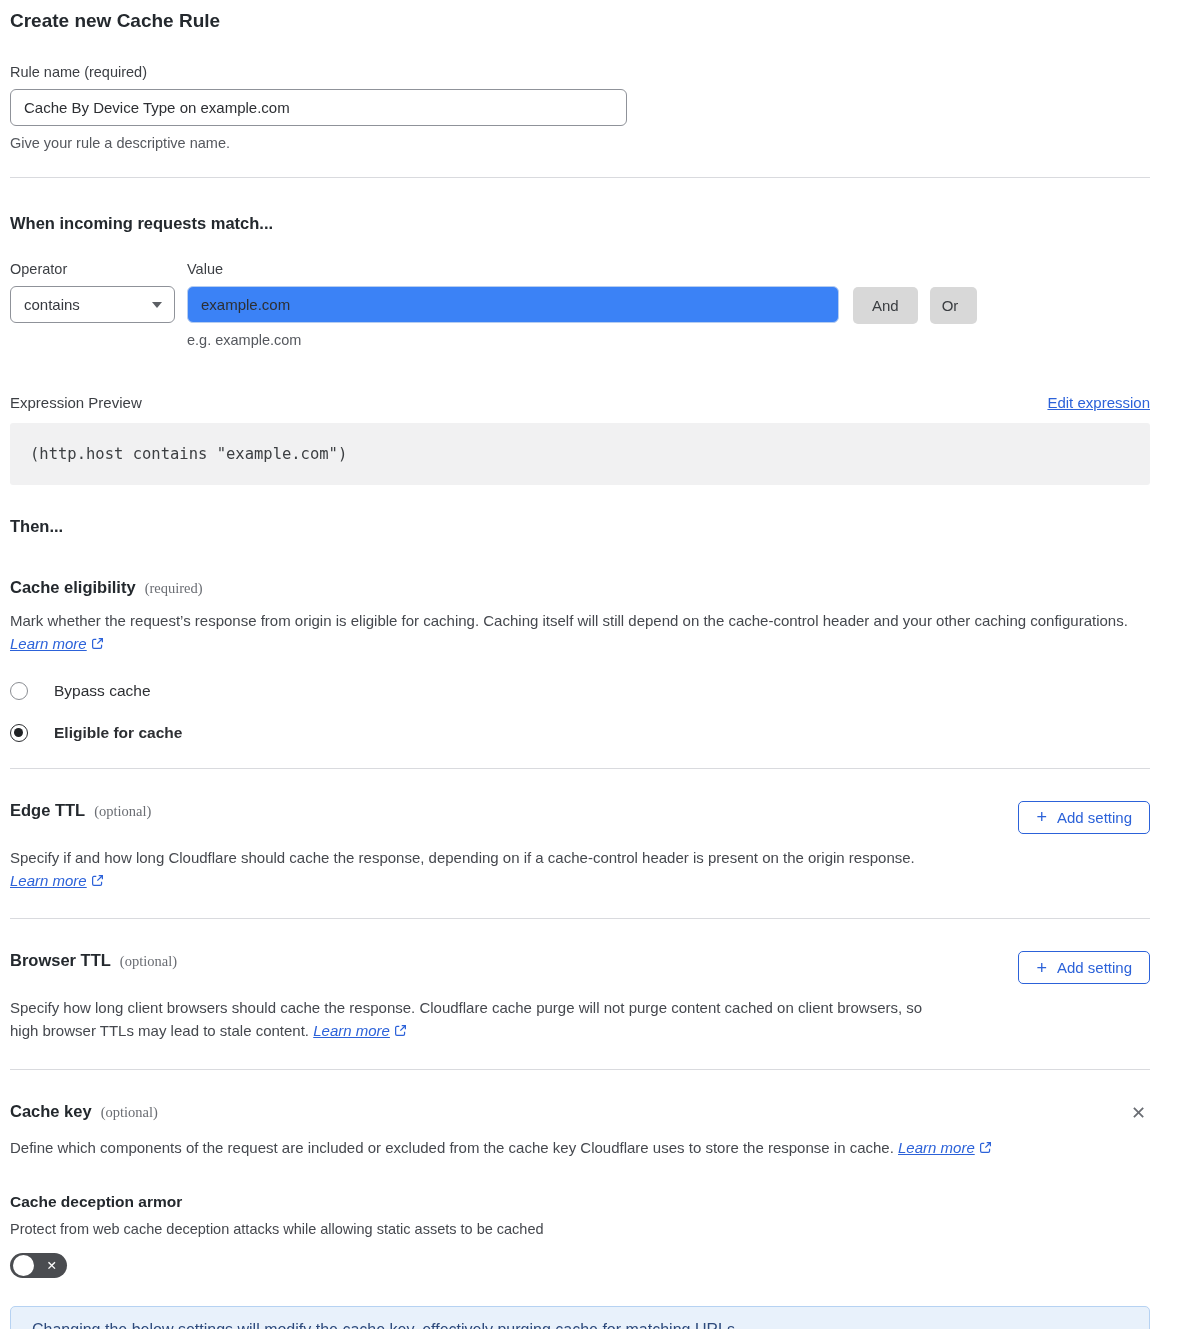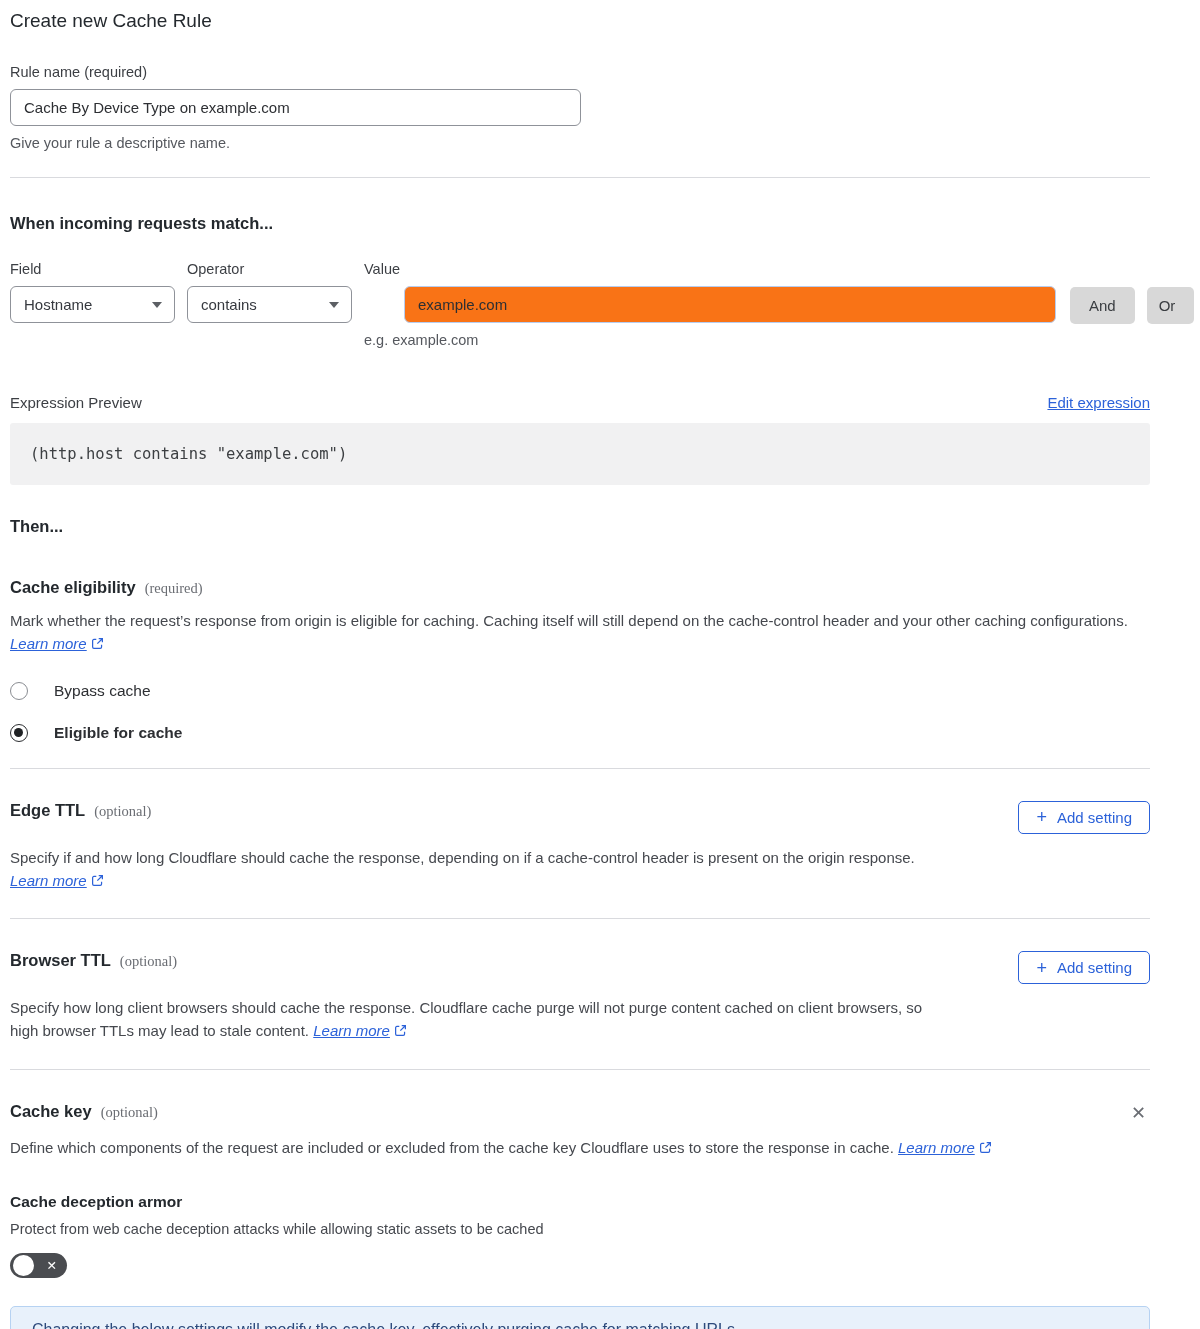--- a/index.html
+++ b/index.html
@@ -10,41 +10,41 @@
     font-size: 15px;
   }
   .page {
     width: 1140px;
     margin-left: 10px;
     padding-top: 10px;
     padding-bottom: 24px;
   }
   h1.page-title {
     font-size: 19px;
-    font-weight: 400;
+    font-weight: 700;
     color: #24292e;
     margin-bottom: 32px;
   }
   .field-label {
     font-size: 14.5px;
     color: #3c3f44;
     margin-bottom: 9px;
   }
   .text-input {
     font-family: "Liberation Sans", "DejaVu Sans", sans-serif;
     font-size: 15px;
     color: #2d2f33;
     border: 1px solid #8f9299;
     border-radius: 6px;
     height: 37px;
     padding: 0 13px;
     background: #fff;
     outline: none;
   }
-  .rule-name-input { width: 571px; display: block; }
+  .rule-name-input { width: 617px; display: block; }
   .helper-text {
     font-size: 14.5px;
     color: #55585e;
     margin-top: 9px;
   }
   .divider {
     border: none;
     border-top: 1px solid #d9dade;
     margin: 26px 0 0 0;
   }
@@ -72,24 +72,23 @@
   .select-box .caret {
     position: absolute;
     right: 12px; top: 15px;
     width: 0; height: 0;
     border-left: 5px solid transparent;
     border-right: 5px solid transparent;
     border-top: 6px solid #5c5f64;
   }
   .value-input {
     width: 652px;
-    background: #f97316;
+    background: #3b82f6;
     border: 1px solid #b6cdf0;
     color: #2d2f33;
-    margin-left: 40px;
   }
   .conj-button {
     height: 37px;
     padding: 0 19px;
     background: #d8d8d8;
     border: none;
     border-radius: 5px;
     font-size: 15px;
     color: #3a3d41;
     font-family: inherit;
@@ -254,27 +253,20 @@
     <input class="text-input rule-name-input" type="text" value="Cache By Device Type on example.com" style="">
     <div class="helper-text">Give your rule a descriptive name.</div>
   </div>
 
   <hr class="divider">
 
   <h2 class="section-heading match-heading">When incoming requests match...</h2>
 
   <div class="match-row">
     <div class="match-col">
-      <div class="field-label">Field</div>
-      <div class="select-box">
-        <span>Hostname</span>
-        <span class="caret"></span>
-      </div>
-    </div>
-    <div class="match-col">
       <div class="field-label">Operator</div>
       <div class="select-box">
         <span>contains</span>
         <span class="caret"></span>
       </div>
     </div>
     <div class="match-col">
       <div class="field-label">Value</div>
       <input class="text-input value-input" type="text" value="example.com" style="">
       <div class="value-hint">e.g. example.com</div>

